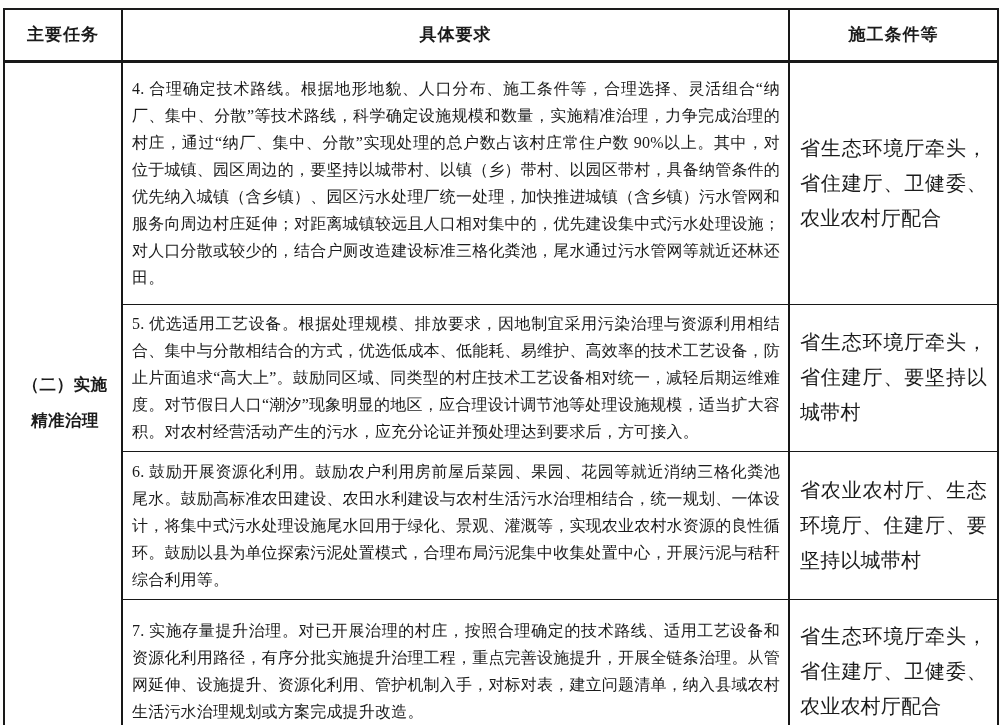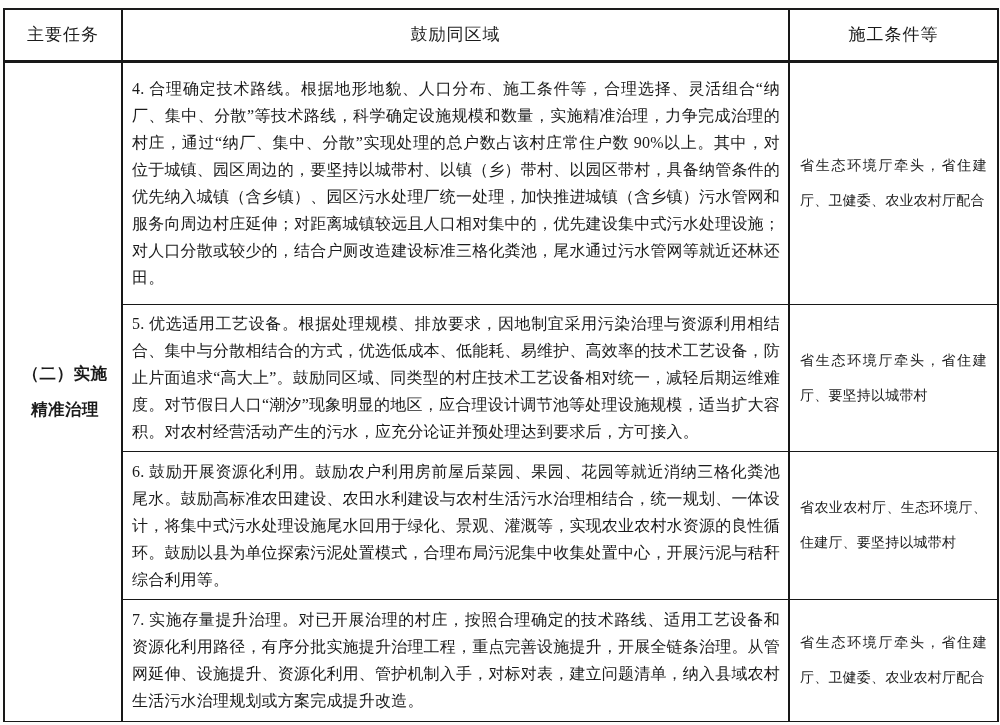--- a/index.html
+++ b/index.html
@@ -21,21 +21,21 @@
     table-layout: fixed;
     background: #fff;
   }
   col.c-task { width: 118px; }
   col.c-req  { width: 667px; }
   col.c-unit { width: 209px; }
   th, td { border: 2px solid #181818; }
   thead th {
     height: 52px;
     font-size: 17px;
-    font-weight: normal;
+    font-weight: bold;
     text-align: center;
     vertical-align: middle;
     border-bottom: 3px solid #181818;
     letter-spacing: 1px;
   }
   tbody td { border-top-width: 1px; border-bottom-width: 1px; }
   tr.r0 td { height: 243px; }
   tr.r1 td { height: 147px; }
   tr.r2 td { height: 148px; }
   tr.r3 td { height: 122px; }
@@ -51,43 +51,43 @@
   td.req-cell {
     padding: 3px 8px 3px 9px;
     font-size: 16px;
     line-height: 27px;
     text-align: justify;
     text-justify: inter-ideograph;
     vertical-align: middle;
     letter-spacing: 0.2px;
   }
   td.unit-cell {
-    padding: 12px 10px;
-    font-size: 14px;
+    padding: 19px 10px;
+    font-size: 20px;
     line-height: 35px;
     text-align: justify;
     text-justify: inter-ideograph;
     vertical-align: middle;
     letter-spacing: 0.2px;
   }
 </style>
 </head>
 <body>
 
 <div class="page">
   <table class="doc-table">
     <colgroup>
       <col class="c-task">
       <col class="c-req">
       <col class="c-unit">
     </colgroup>
     <thead>
       <tr>
         <th>主要任务</th>
-        <th>鼓励同区域</th>
+        <th>具体要求</th>
         <th>施工条件等</th>
       </tr>
     </thead>
     <tbody>
       <tr class="r0">
         <td class="task-cell" rowspan="4">（二）实施精准治理</td>
         <td class="req-cell">4. 合理确定技术路线。根据地形地貌、人口分布、施工条件等，合理选择、灵活组合“纳厂、集中、分散”等技术路线，科学确定设施规模和数量，实施精准治理，力争完成治理的村庄，通过“纳厂、集中、分散”实现处理的总户数占该村庄常住户数 90%以上。其中，对位于城镇、园区周边的，要坚持以城带村、以镇（乡）带村、以园区带村，具备纳管条件的优先纳入城镇（含乡镇）、园区污水处理厂统一处理，加快推进城镇（含乡镇）污水管网和服务向周边村庄延伸；对距离城镇较远且人口相对集中的，优先建设集中式污水处理设施；对人口分散或较少的，结合户厕改造建设标准三格化粪池，尾水通过污水管网等就近还林还田。</td>
         <td class="unit-cell">省生态环境厅牵头，省住建厅、卫健委、农业农村厅配合</td>
       </tr>
       <tr class="r1">

